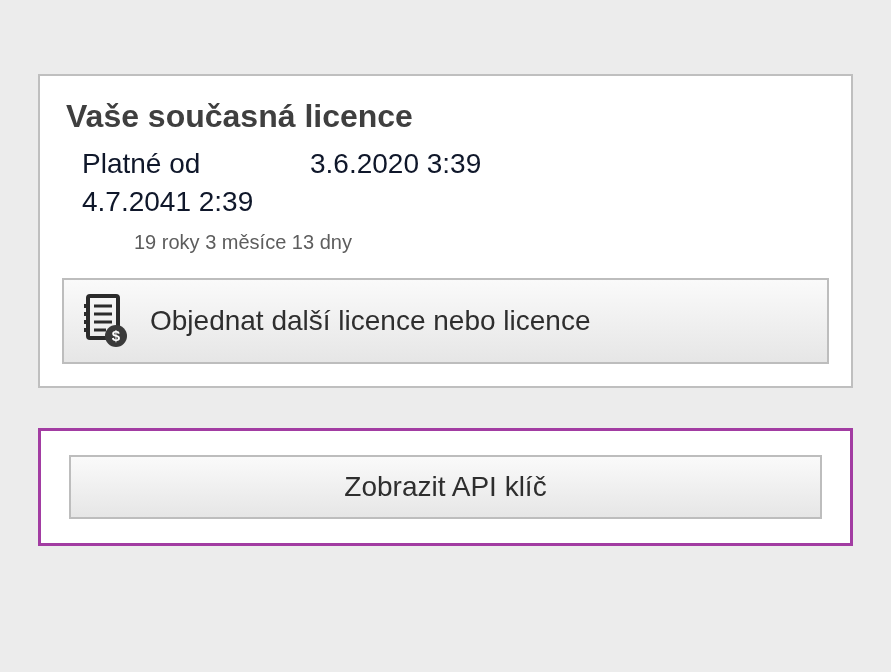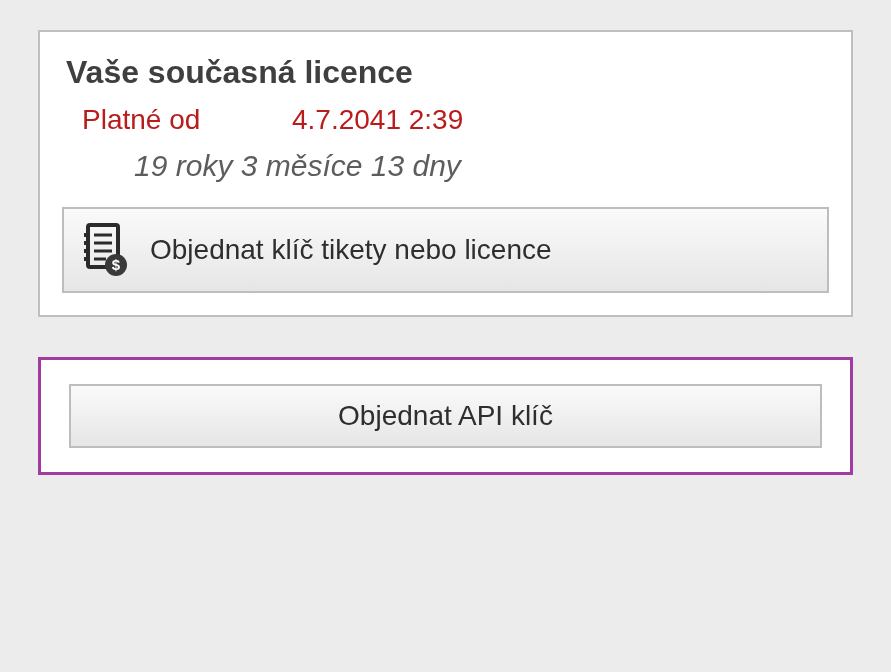--- a/index.html
+++ b/index.html
@@ -11,43 +11,43 @@
       width: 891px;
       height: 672px;
     }
     .wrap {
       padding: 30px 38px 34px 38px;
     }
     .panel {
       border: 2px solid #bfbfbf;
       background: #fff;
       padding: 18px 22px 22px 22px;
+      margin-top: 44px;
     }
     .panel-title {
       font-size: 32px;
       font-weight: bold;
       color: #3f3f3f;
       margin: 4px 0 10px 4px;
     }
     .kv {
       display: grid;
       grid-template-columns: 200px auto;
-      column-gap: 10px;
+      column-gap: 28px;
       margin-left: 20px;
       font-size: 28px;
-      color: #b91c1c;
+      color: #0f172a;
       line-height: 1.35;
     }
     .kv .label { text-align: left; }
     .kv .value { text-align: left; }
     .duration {
       margin: 10px 0 24px 72px;
-      font-size: 30px;
+      font-size: 20px;
       color: #5d5d5d;
-      font-style: italic;
     }
     .btn {
       display: flex;
       align-items: center;
       width: 100%;
       border: 2px solid #bdbdbd;
       background: linear-gradient(#fafafa, #e6e6e6);
       padding: 14px 18px;
       font-size: 28px;
       color: #2e2e2e;
@@ -67,20 +67,21 @@
 </head>
 <body>
 
 <div class="wrap">
 
   <div class="panel">
     <div class="panel-title">Vaše současná licence</div>
 
     <div class="kv">
       <div class="label">Platné od</div>
+      <div class="value">3.6.2020 3:39</div>
       <div class="value">4.7.2041 2:39</div>
     </div>
 
     <div class="duration">19 roky 3 měsíce 13 dny</div>
 
     <button class="btn">
       <span class="icon">
         <svg width="48" height="54" viewBox="0 0 48 54">
           <rect x="6" y="2" width="30" height="42" rx="2" fill="none" stroke="#2b2b2b" stroke-width="4"></rect>
           <line x1="12" y1="12" x2="30" y2="12" stroke="#2b2b2b" stroke-width="3"></line>
@@ -88,23 +89,23 @@
           <line x1="12" y1="28" x2="30" y2="28" stroke="#2b2b2b" stroke-width="3"></line>
           <line x1="12" y1="36" x2="24" y2="36" stroke="#2b2b2b" stroke-width="3"></line>
           <rect x="2" y="10" width="6" height="4" fill="#2b2b2b"></rect>
           <rect x="2" y="18" width="6" height="4" fill="#2b2b2b"></rect>
           <rect x="2" y="26" width="6" height="4" fill="#2b2b2b"></rect>
           <rect x="2" y="34" width="6" height="4" fill="#2b2b2b"></rect>
           <circle cx="34" cy="42" r="11" fill="#3a3a3a"></circle>
           <text x="34" y="47" text-anchor="middle" font-size="15" font-family="Arial" fill="#fff" font-weight="bold">$</text>
         </svg>
       </span>
-      <span>Objednat klíč tikety nebo licence</span>
+      <span>Objednat další licence nebo licence</span>
     </button>
   </div>
 
   <div class="api-panel">
     <button class="btn center">
-      <span>Objednat API klíč</span>
+      <span>Zobrazit API klíč</span>
     </button>
   </div>
 
 </div>
 
 </body></html>

